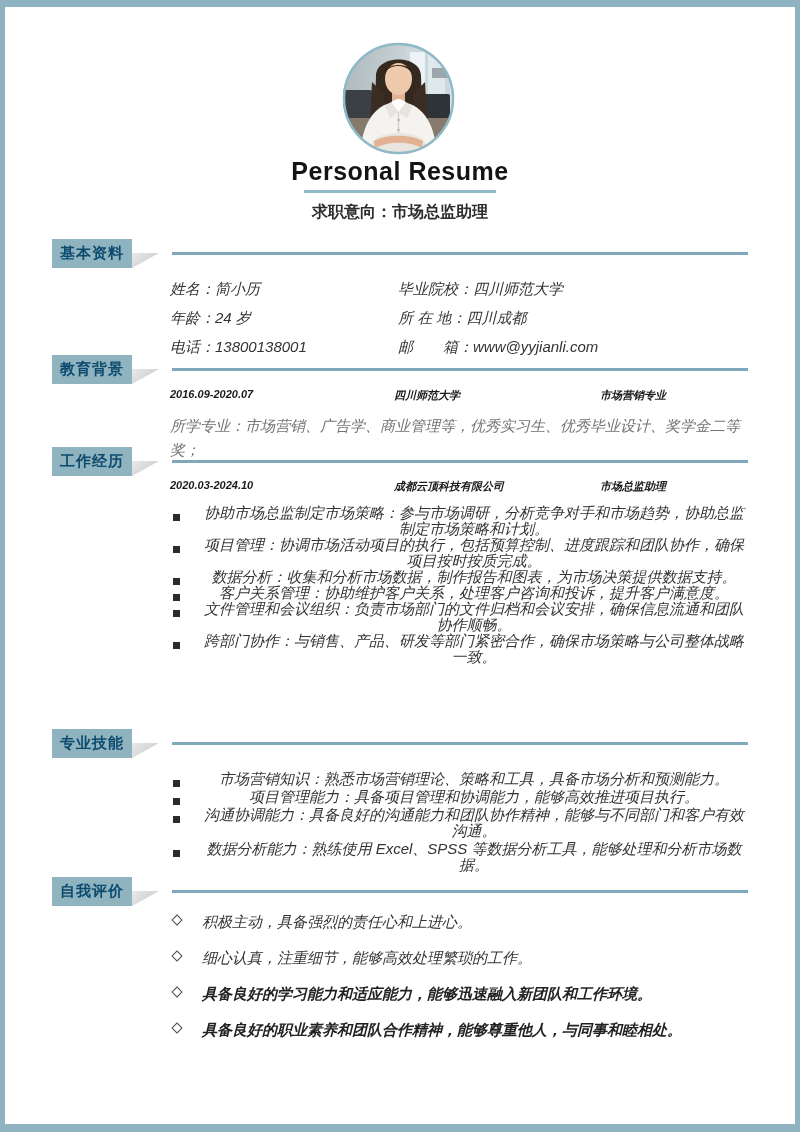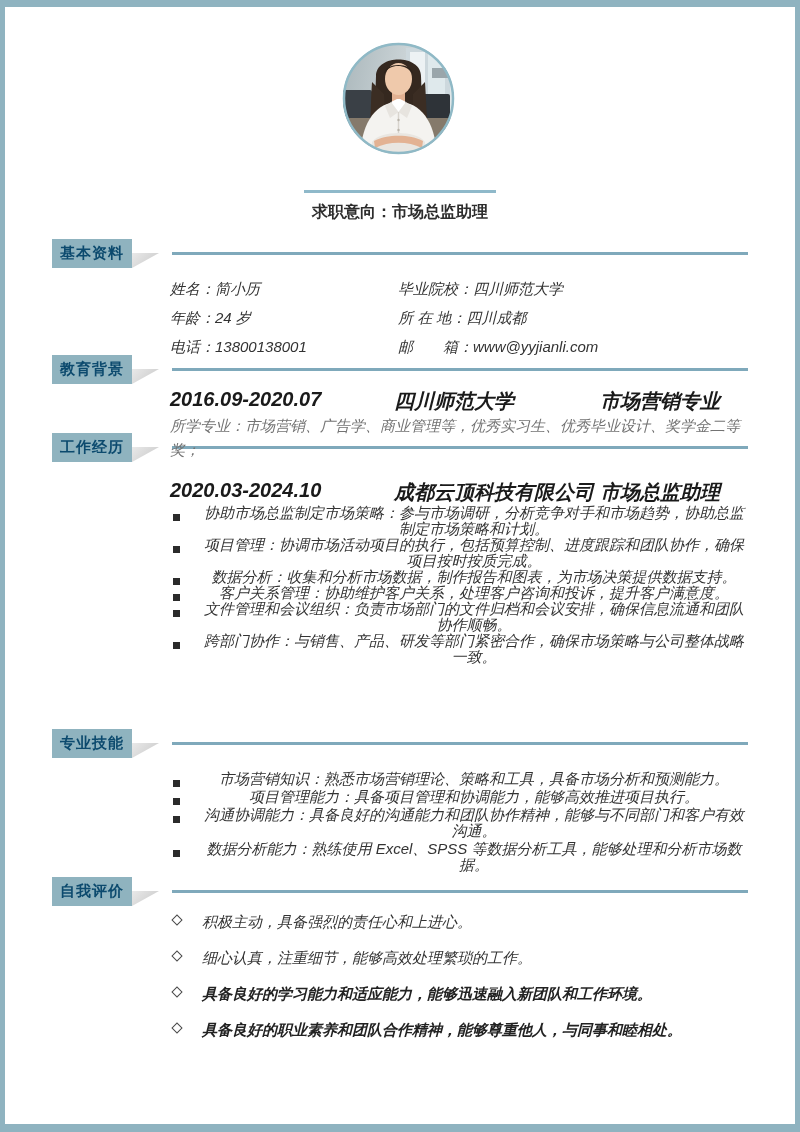--- a/index.html
+++ b/index.html
@@ -64,21 +64,21 @@
 
   
   .content { position:absolute; left:170px; width:578px; font-size:15px; color:#333;font-style:italic; }
 
   .basic-info { top:274px; display:flex; }
   .basic-info ul { list-style:none; }
   .basic-info .col-left  { width:228px; }
   .basic-info .col-right { width:350px; }
   .basic-info li { line-height:29px; height:29px; white-space:nowrap; }
 
-  .hdr-row { position:relative; height:21px; font-weight:bold; font-size:20px; color:#1a1a1a; }
+  .hdr-row { position:relative; height:21px; font-weight:bold; font-size:11px; color:#1a1a1a; }
   .hdr-row span { position:absolute; top:0; white-space:nowrap; }
   .hdr-c1 { left:0; }
   .hdr-c2 { left:224px; }
   .hdr-c3 { left:430px; }
 
   .edu-block { top:388px; }
   .edu-detail { margin-top:5px; line-height:24px; color:#737373; }
 
   .work-block { top:479px; }
   ul.bullet-list { list-style:none; margin-top:5px; }
@@ -148,38 +148,39 @@
         <line x1="56.5" y1="70" x2="56.5" y2="100" stroke="#d8d4cd" stroke-width="1.5"></line>
         <circle cx="56.5" cy="78" r="1.2" fill="#b8b3aa"></circle>
         <circle cx="56.5" cy="88" r="1.2" fill="#b8b3aa"></circle>
         <path d="M30 100 C38 88 75 88 83 100 L83 113 L30 113 Z" fill="#e9e6e1"></path>
         <path d="M32 99 C45 92 68 92 81 99 L80 106 C66 99 47 99 33 106 Z" fill="#e3b293"></path>
       </g>
       <circle cx="56.5" cy="56.5" r="54.5" fill="none" stroke="#8fb9c6" stroke-width="2.5"></circle>
     </svg>
   </div>
 
+  <div class="title">Personal Resume</div>
   <div class="title-underline"></div>
   <div class="job-intent">求职意向：市场总监助理</div>
 
   <div class="sec-header" style="top:239px">
     <div class="tab">
         <span>基本资料</span>
       </div>
     <div class="fold"></div>
     <div class="secline"></div>
   </div>
   <div class="sec-header" style="top:355px">
     <div class="tab">
         <span>教育背景</span>
       </div>
     <div class="fold"></div>
     <div class="secline"></div>
   </div>
-  <div class="sec-header" style="top:433px">
+  <div class="sec-header" style="top:447px">
     <div class="tab">
         <span>工作经历</span>
       </div>
     <div class="fold"></div>
     <div class="secline"></div>
   </div>
   <div class="sec-header" style="top:729px">
     <div class="tab">
         <span>专业技能</span>
       </div>

